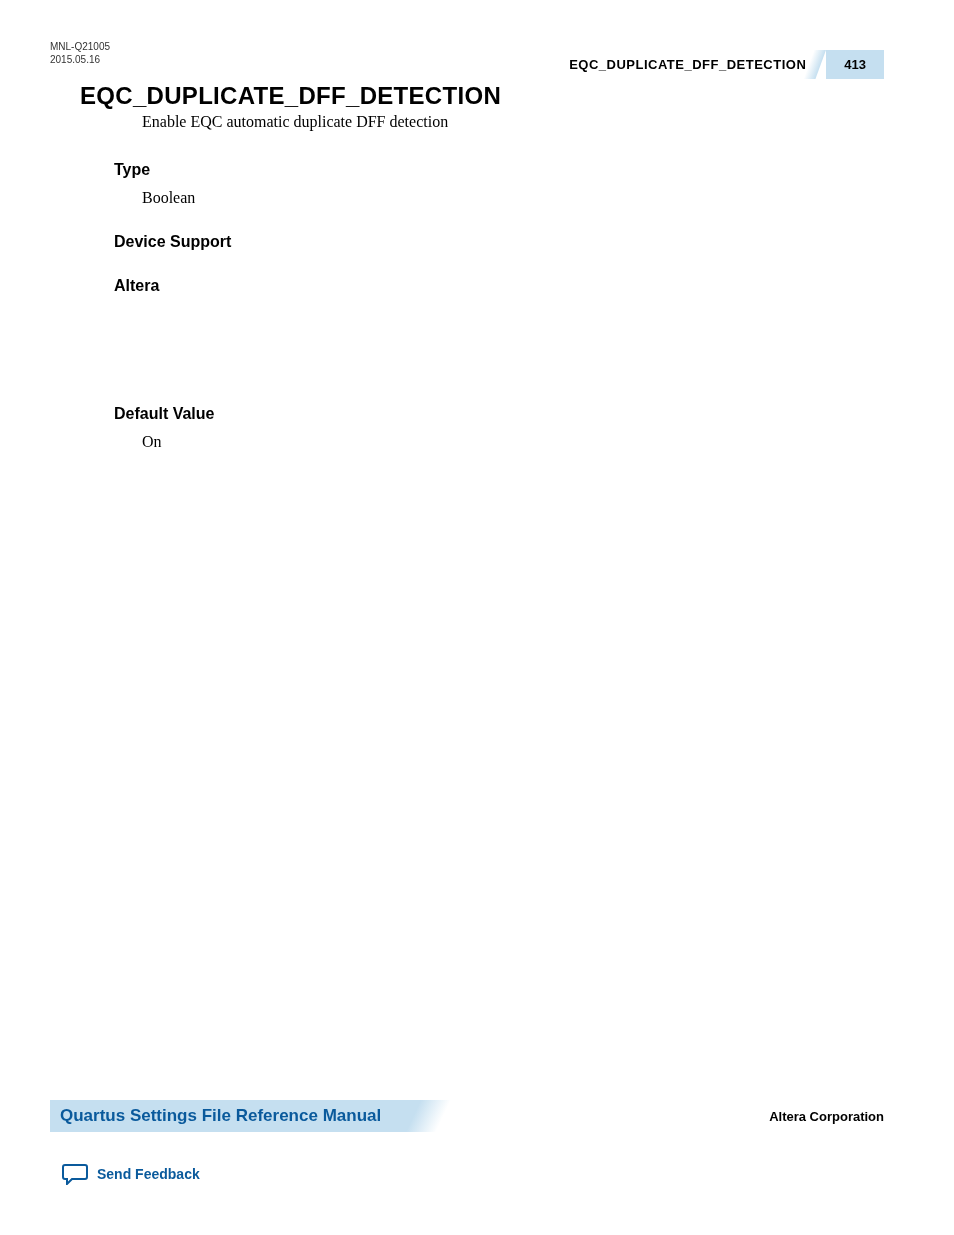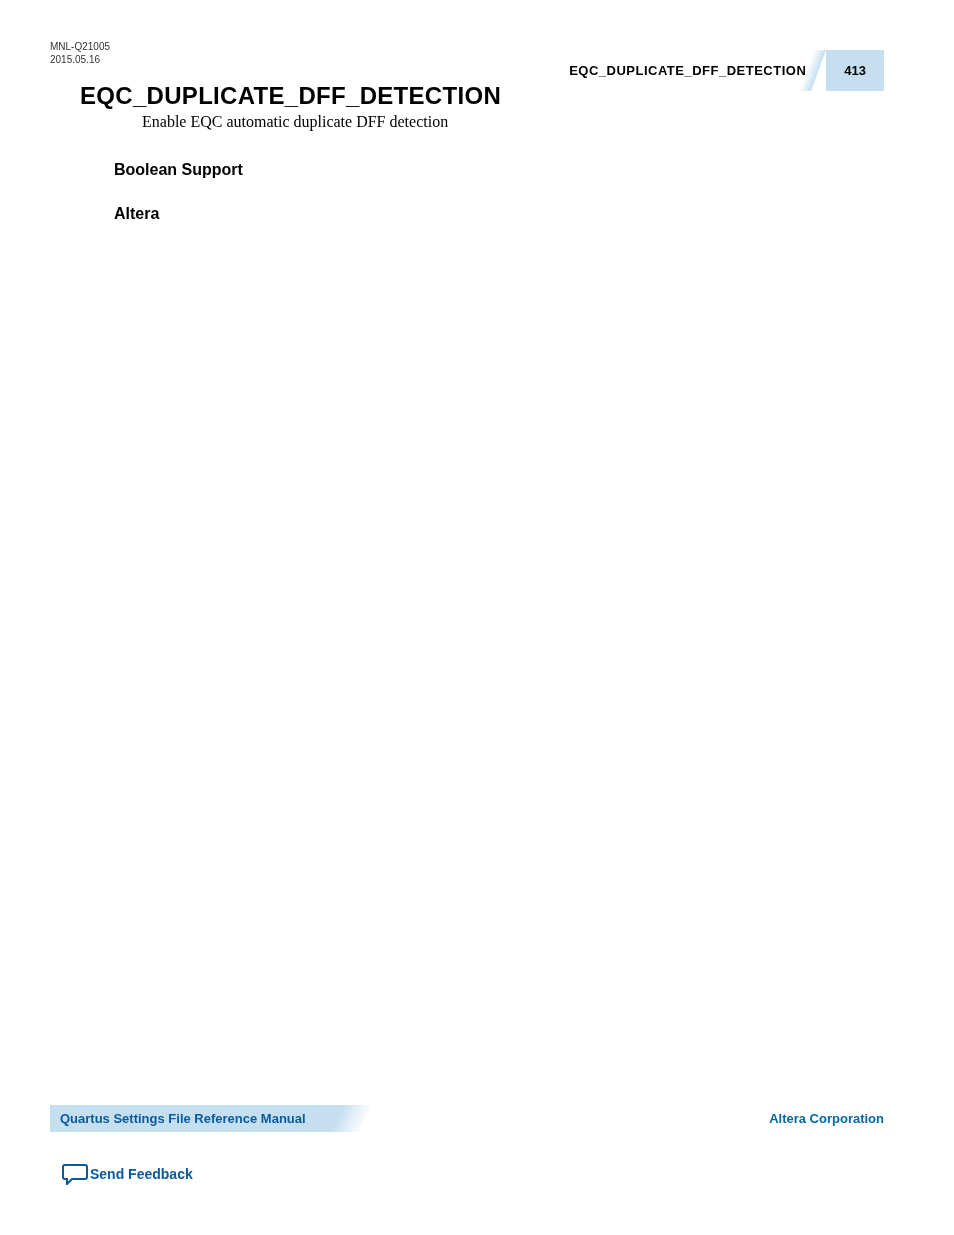--- a/index.html
+++ b/index.html
@@ -34,21 +34,21 @@
     }
     .header-title {
       font-weight: bold;
       font-size: 13px;
       color: #000;
       letter-spacing: 0.5px;
     }
     .page-number-box {
       position: relative;
       background: #c5dff0;
-      padding: 13px 18px;
+      padding: 7px 18px;
       margin-left: 20px;
       font-weight: bold;
       font-size: 13px;
       color: #000;
     }
     .page-number-box::before {
       content: "";
       position: absolute;
       left: -12px;
       top: 0;
@@ -107,46 +107,46 @@
       display: flex;
       align-items: center;
       justify-content: space-between;
       font-family: 'Myriad Pro', 'Segoe UI', Arial, sans-serif;
     }
     .footer-left {
       position: relative;
       background: #c5dff0;
       padding: 6px 40px 6px 10px;
       font-weight: bold;
-      font-size: 13px;
+      font-size: 17px;
       color: #0a5a9c;
     }
     .footer-left::after {
       content: "";
       position: absolute;
       right: -15px;
       top: 0;
       bottom: 0;
       width: 30px;
       background: linear-gradient(to right, #c5dff0, #ffffff);
       transform: skewX(-25deg);
       transform-origin: bottom right;
     }
     .footer-right {
       font-weight: bold;
       font-size: 13px;
-      color: #0369a1;
+      color: #000000;
     }
     .feedback {
       position: absolute;
       bottom: 50px;
       left: 62px;
       display: flex;
       align-items: center;
-      gap: 2px;
+      gap: 9px;
       font-family: 'Myriad Pro', 'Segoe UI', Arial, sans-serif;
     }
     .feedback-icon {
       width: 26px;
       height: 22px;
     }
     .feedback-text {
       font-weight: bold;
       font-size: 14px;
       color: #0a5a9c;
@@ -163,30 +163,38 @@
 <div class="header-right">
   <span class="header-title">EQC_DUPLICATE_DFF_DETECTION</span>
   <span class="page-number-box">413</span>
 </div>
 
 <h1 class="main-title">EQC_DUPLICATE_DFF_DETECTION</h1>
 
 <div class="content">
   <p class="description">Enable EQC automatic duplicate DFF detection</p>
 
-
   <div class="section">
-    <div class="section-heading">Boolean Support</div>
+    <div class="section-heading">Type</div>
+    <div class="section-body">Boolean</div>
+  </div>
+
+  <div class="section">
+    <div class="section-heading">Device Support</div>
   </div>
 
   <div class="section syntax-section">
     <div class="section-heading">Altera</div>
     <div class="section-body"></div>
   </div>
 
+  <div class="section">
+    <div class="section-heading">Default Value</div>
+    <div class="section-body">On</div>
+  </div>
 </div>
 
 <div class="footer-bar">
   <span class="footer-left">Quartus Settings File Reference Manual</span>
   <span class="footer-right">Altera Corporation</span>
 </div>
 
 <div class="feedback">
   <span class="feedback-icon">
     <svg viewBox="0 0 26 22" width="26" height="22">

